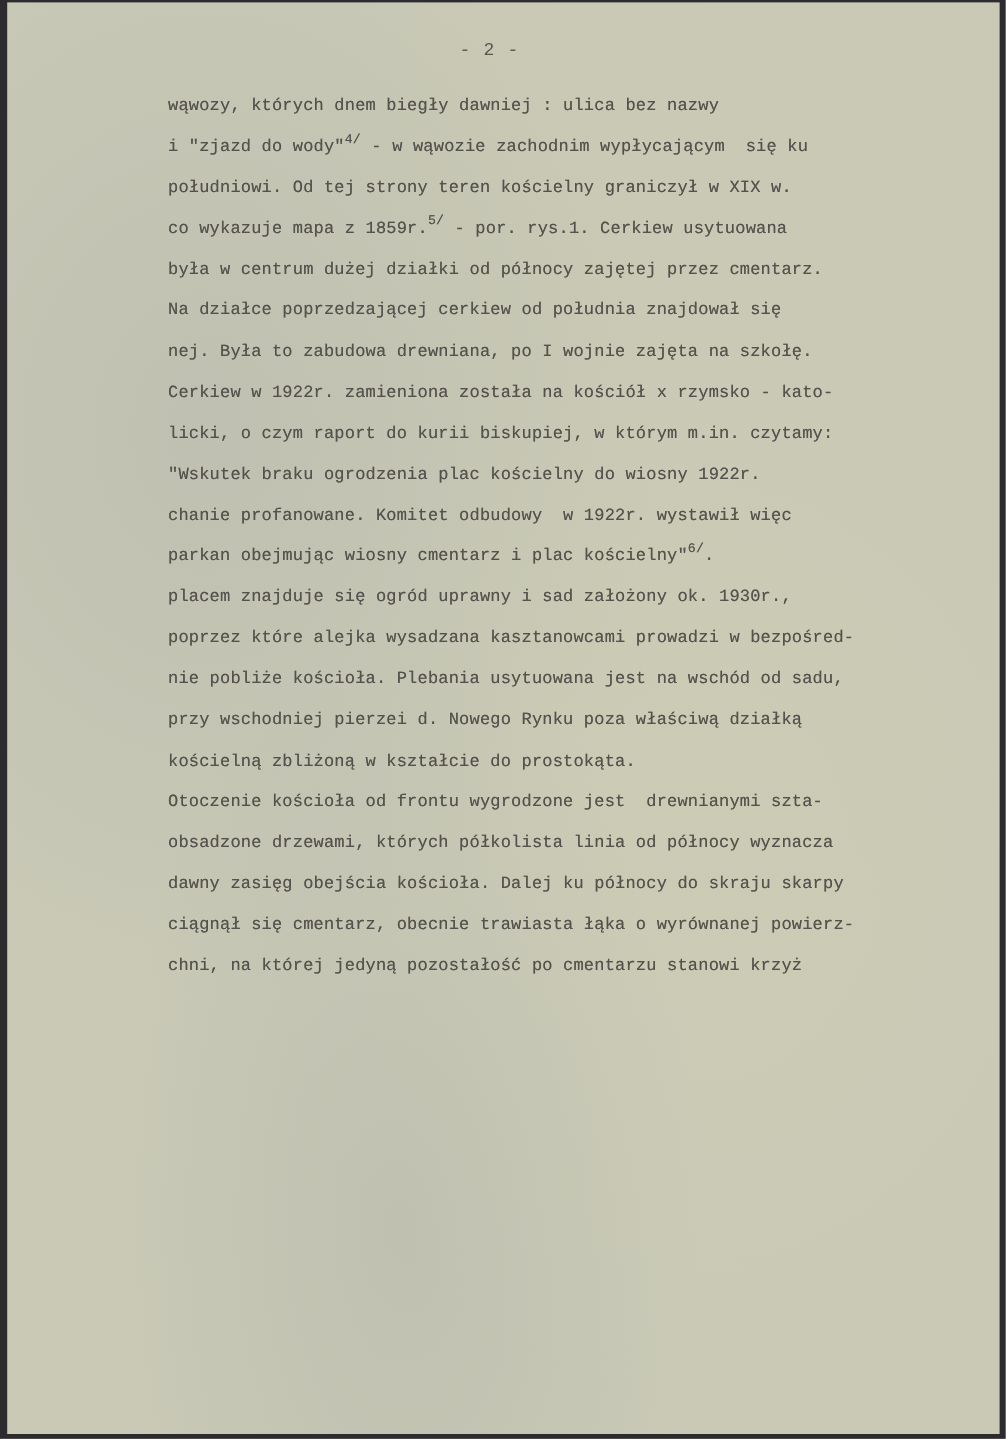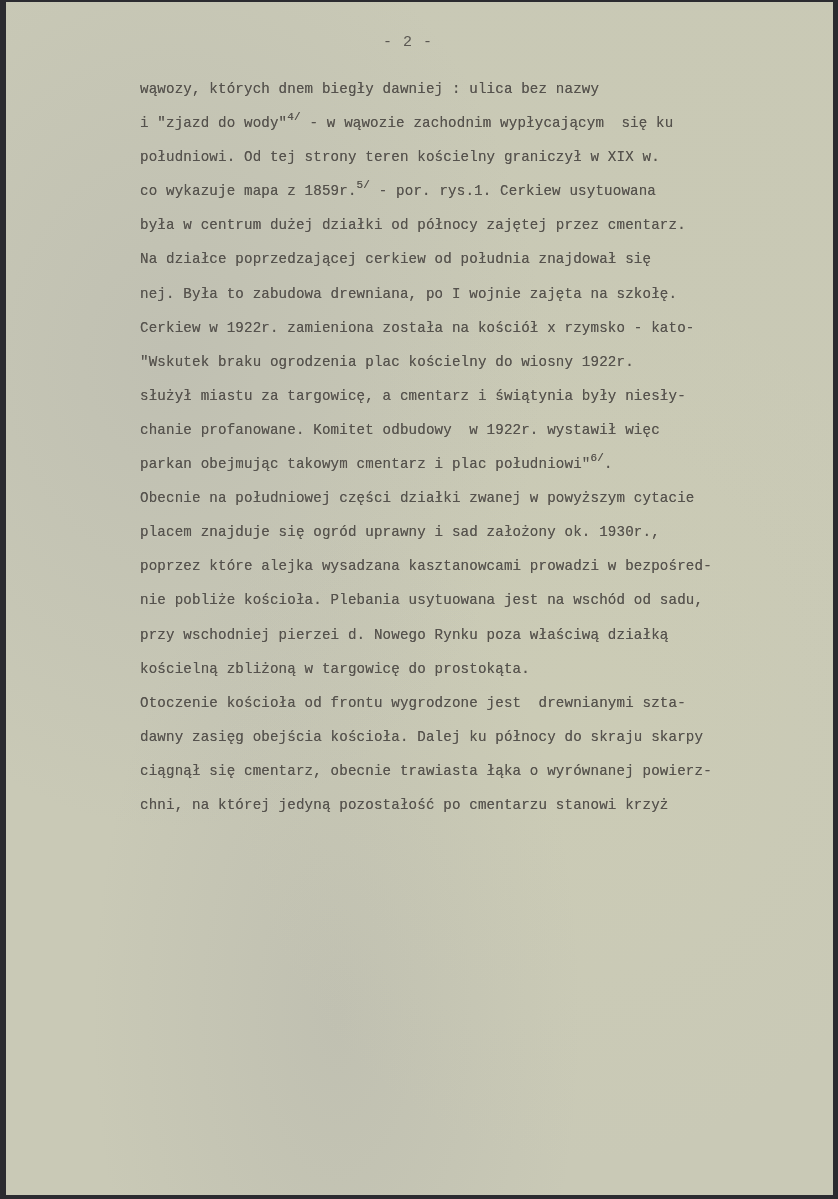--- a/index.html
+++ b/index.html
@@ -43,28 +43,28 @@
   <div class="page-number">- 2 -</div>
   <div class="body-text" id="body-text">
       <div class="line"><span>wąwozy, których dnem biegły dawniej : ulica bez nazwy</span></div>
       <div class="line"><span>i "zjazd do wody"</span><sup>4/</sup><span> - w wąwozie zachodnim wypłycającym  się ku</span></div>
       <div class="line"><span>południowi. Od tej strony teren kościelny graniczył w XIX w.</span></div>
       <div class="line"><span>co wykazuje mapa z 1859r.</span><sup>5/</sup><span> - por. rys.1. Cerkiew usytuowana</span></div>
       <div class="line"><span>była w centrum dużej działki od północy zajętej przez cmentarz.</span></div>
       <div class="line"><span>Na działce poprzedzającej cerkiew od południa znajdował się</span></div>
       <div class="line"><span>nej. Była to zabudowa drewniana, po I wojnie zajęta na szkołę.</span></div>
       <div class="line"><span>Cerkiew w 1922r. zamieniona została na kościół x rzymsko - kato-</span></div>
+      <div class="line"><span>licki, o czym raport do kurii biskupiej, w którym m.in. czytamy:</span></div>
       <div class="line"><span>"Wskutek braku ogrodzenia plac kościelny do wiosny 1922r.</span></div>
-      <div class="line"><span>służył miastu za targowicę, a cmentarz i świątynia były niesły-</span></div>
       <div class="line"><span>chanie profanowane. Komitet odbudowy  w 1922r. wystawił więc</span></div>
-      <div class="line"><span>parkan obejmując takowym cmentarz i plac południowi"</span><sup>6/</sup><span>.</span></div>
-      <div class="line"><span>Obecnie na południowej części działki zwanej w powyższym cytacie</span></div>
+      <div class="line"><span>parkan obejmując wiosny cmentarz i plac kościelny"</span><sup>6/</sup><span>.</span></div>
       <div class="line"><span>placem znajduje się ogród uprawny i sad założony ok. 1930r.,</span></div>
       <div class="line"><span>poprzez które alejka wysadzana kasztanowcami prowadzi w bezpośred-</span></div>
       <div class="line"><span>nie pobliże kościoła. Plebania usytuowana jest na wschód od sadu,</span></div>
       <div class="line"><span>przy wschodniej pierzei d. Nowego Rynku poza właściwą działką</span></div>
-      <div class="line"><span>kościelną zbliżoną w targowicę do prostokąta.</span></div>
+      <div class="line"><span>kościelną zbliżoną w kształcie do prostokąta.</span></div>
       <div class="line"><span>Otoczenie kościoła od frontu wygrodzone jest  drewnianymi szta-</span></div>
+      <div class="line"><span>obsadzone drzewami, których półkolista linia od północy wyznacza</span></div>
       <div class="line"><span>dawny zasięg obejścia kościoła. Dalej ku północy do skraju skarpy</span></div>
       <div class="line"><span>ciągnął się cmentarz, obecnie trawiasta łąka o wyrównanej powierz-</span></div>
       <div class="line"><span>chni, na której jedyną pozostałość po cmentarzu stanowi krzyż</span></div>
     </div>
 </div>
 
 </body></html>

